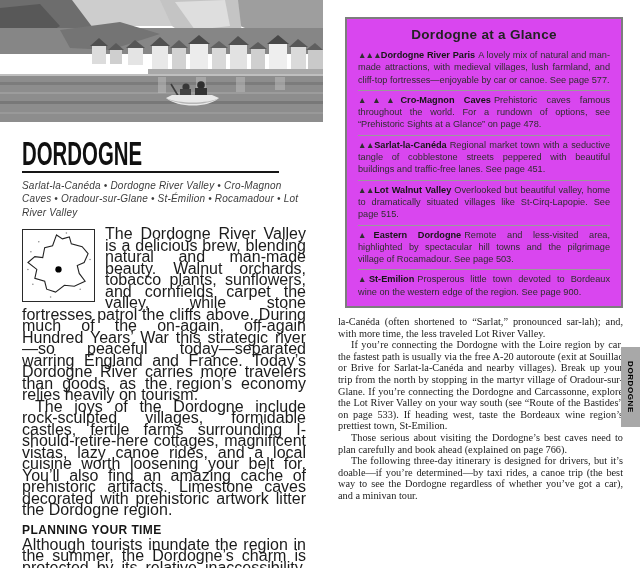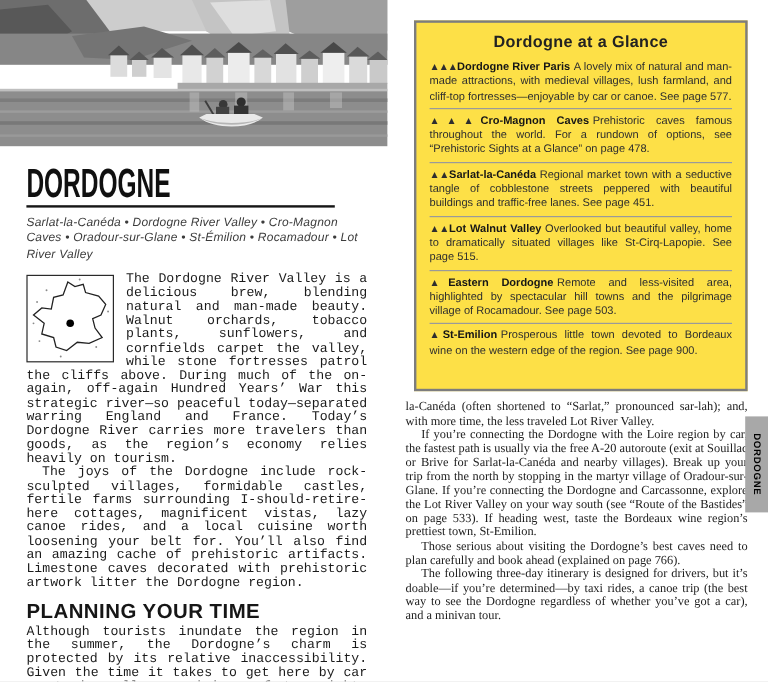--- a/index.html
+++ b/index.html
@@ -7,38 +7,38 @@
 
   
   .photo{position:absolute;left:0;top:0;width:323px;height:122px;display:block;}
   .left-page{position:absolute;left:22px;top:138px;width:284px;}
   .d-title-wrap{height:31px;}
   .d-title{font-family:"Liberation Sans",sans-serif;font-weight:700;font-size:34px;line-height:31px;
     display:inline-block;transform:scaleX(.60);transform-origin:0 100%;white-space:nowrap;color:#101010;}
   .title-rule{border-bottom:2.5px solid #161616;width:257px;margin-top:2px;}
   .subtitle{font-family:"Liberation Sans",sans-serif;font-style:italic;font-size:10px;line-height:13.4px;
     color:#3c3c3c;margin-top:6px;letter-spacing:.2px;}
-  .body-serif{font-family:Liberation Mono, monospace;font-size:11px;line-height:11.5px;text-align:justify;margin-top:9px;}
+  .body-serif{font-family:Liberation Sans, sans-serif;font-size:16px;line-height:11.5px;text-align:justify;margin-top:9px;}
   .map-box{float:left;width:73px;height:73px;border:1.5px solid #2a2a2a;box-sizing:border-box;
     margin:1px 10px 3px 0;background:#fff;}
   .map-box svg{display:block;width:100%;height:100%;}
   p{margin:0;}
   p.ind{text-indent:13px;}
-  .plan-head{font-family:"Liberation Sans",sans-serif;font-weight:700;font-size:17px;letter-spacing:.4px;
+  .plan-head{font-family:"Liberation Sans",sans-serif;font-weight:700;font-size:12px;letter-spacing:.4px;
     margin:7px 0 2px;color:#161616;}
 
   
   .right-page{position:absolute;left:338px;top:10px;width:285px;}
   .rp-header{margin-left:24px;margin-right:-14px;text-align:right;border-bottom:1.2px solid #5a5a5a;
     padding-bottom:4px;font-family:"Liberation Sans",sans-serif;}
   .hdr-scale{display:inline-block;transform:scaleX(.8);transform-origin:100% 50%;font-size:11.5px;color:#111;}
   .hdr-scale .sect{font-weight:700;}
   .hdr-scale .pnum{font-weight:400;margin-left:9px;}
-  .glance{border:2px solid var(--box-border,#7d7d7d);margin:7px 0 0 7px;padding:6px 11px 22px;
-    font-family:"Liberation Sans",sans-serif;background:#fde047;}
+  .glance{border:2px solid var(--box-border,#7d7d7d);margin:7px 0 0 7px;padding:6px 11px 4px;
+    font-family:"Liberation Sans",sans-serif;background:#d946ef;}
   .glance-title{text-align:center;font-weight:700;font-size:13.5px;margin:2px 0 4px;color:#222;letter-spacing:.3px;}
   .entry{font-size:9.2px;line-height:12.3px;text-align:justify;padding:3px 0 4px;border-bottom:1px solid #9a9a9a;color:#2e2e2e;}
   .entry:last-child{border-bottom:none;}
   .entry .tri{letter-spacing:-1px;font-size:8.5px;}
   .entry b{margin-right:3px;color:#161616;}
   .rp-body{font-family:"Liberation Serif",serif;font-size:10.3px;line-height:11.6px;text-align:justify;margin-top:8px;}
 
   
   .side-tab{position:absolute;left:621px;top:347px;width:19px;height:80px;background:var(--tab-bg,#a8a8a8);
     display:flex;align-items:center;justify-content:center;}

